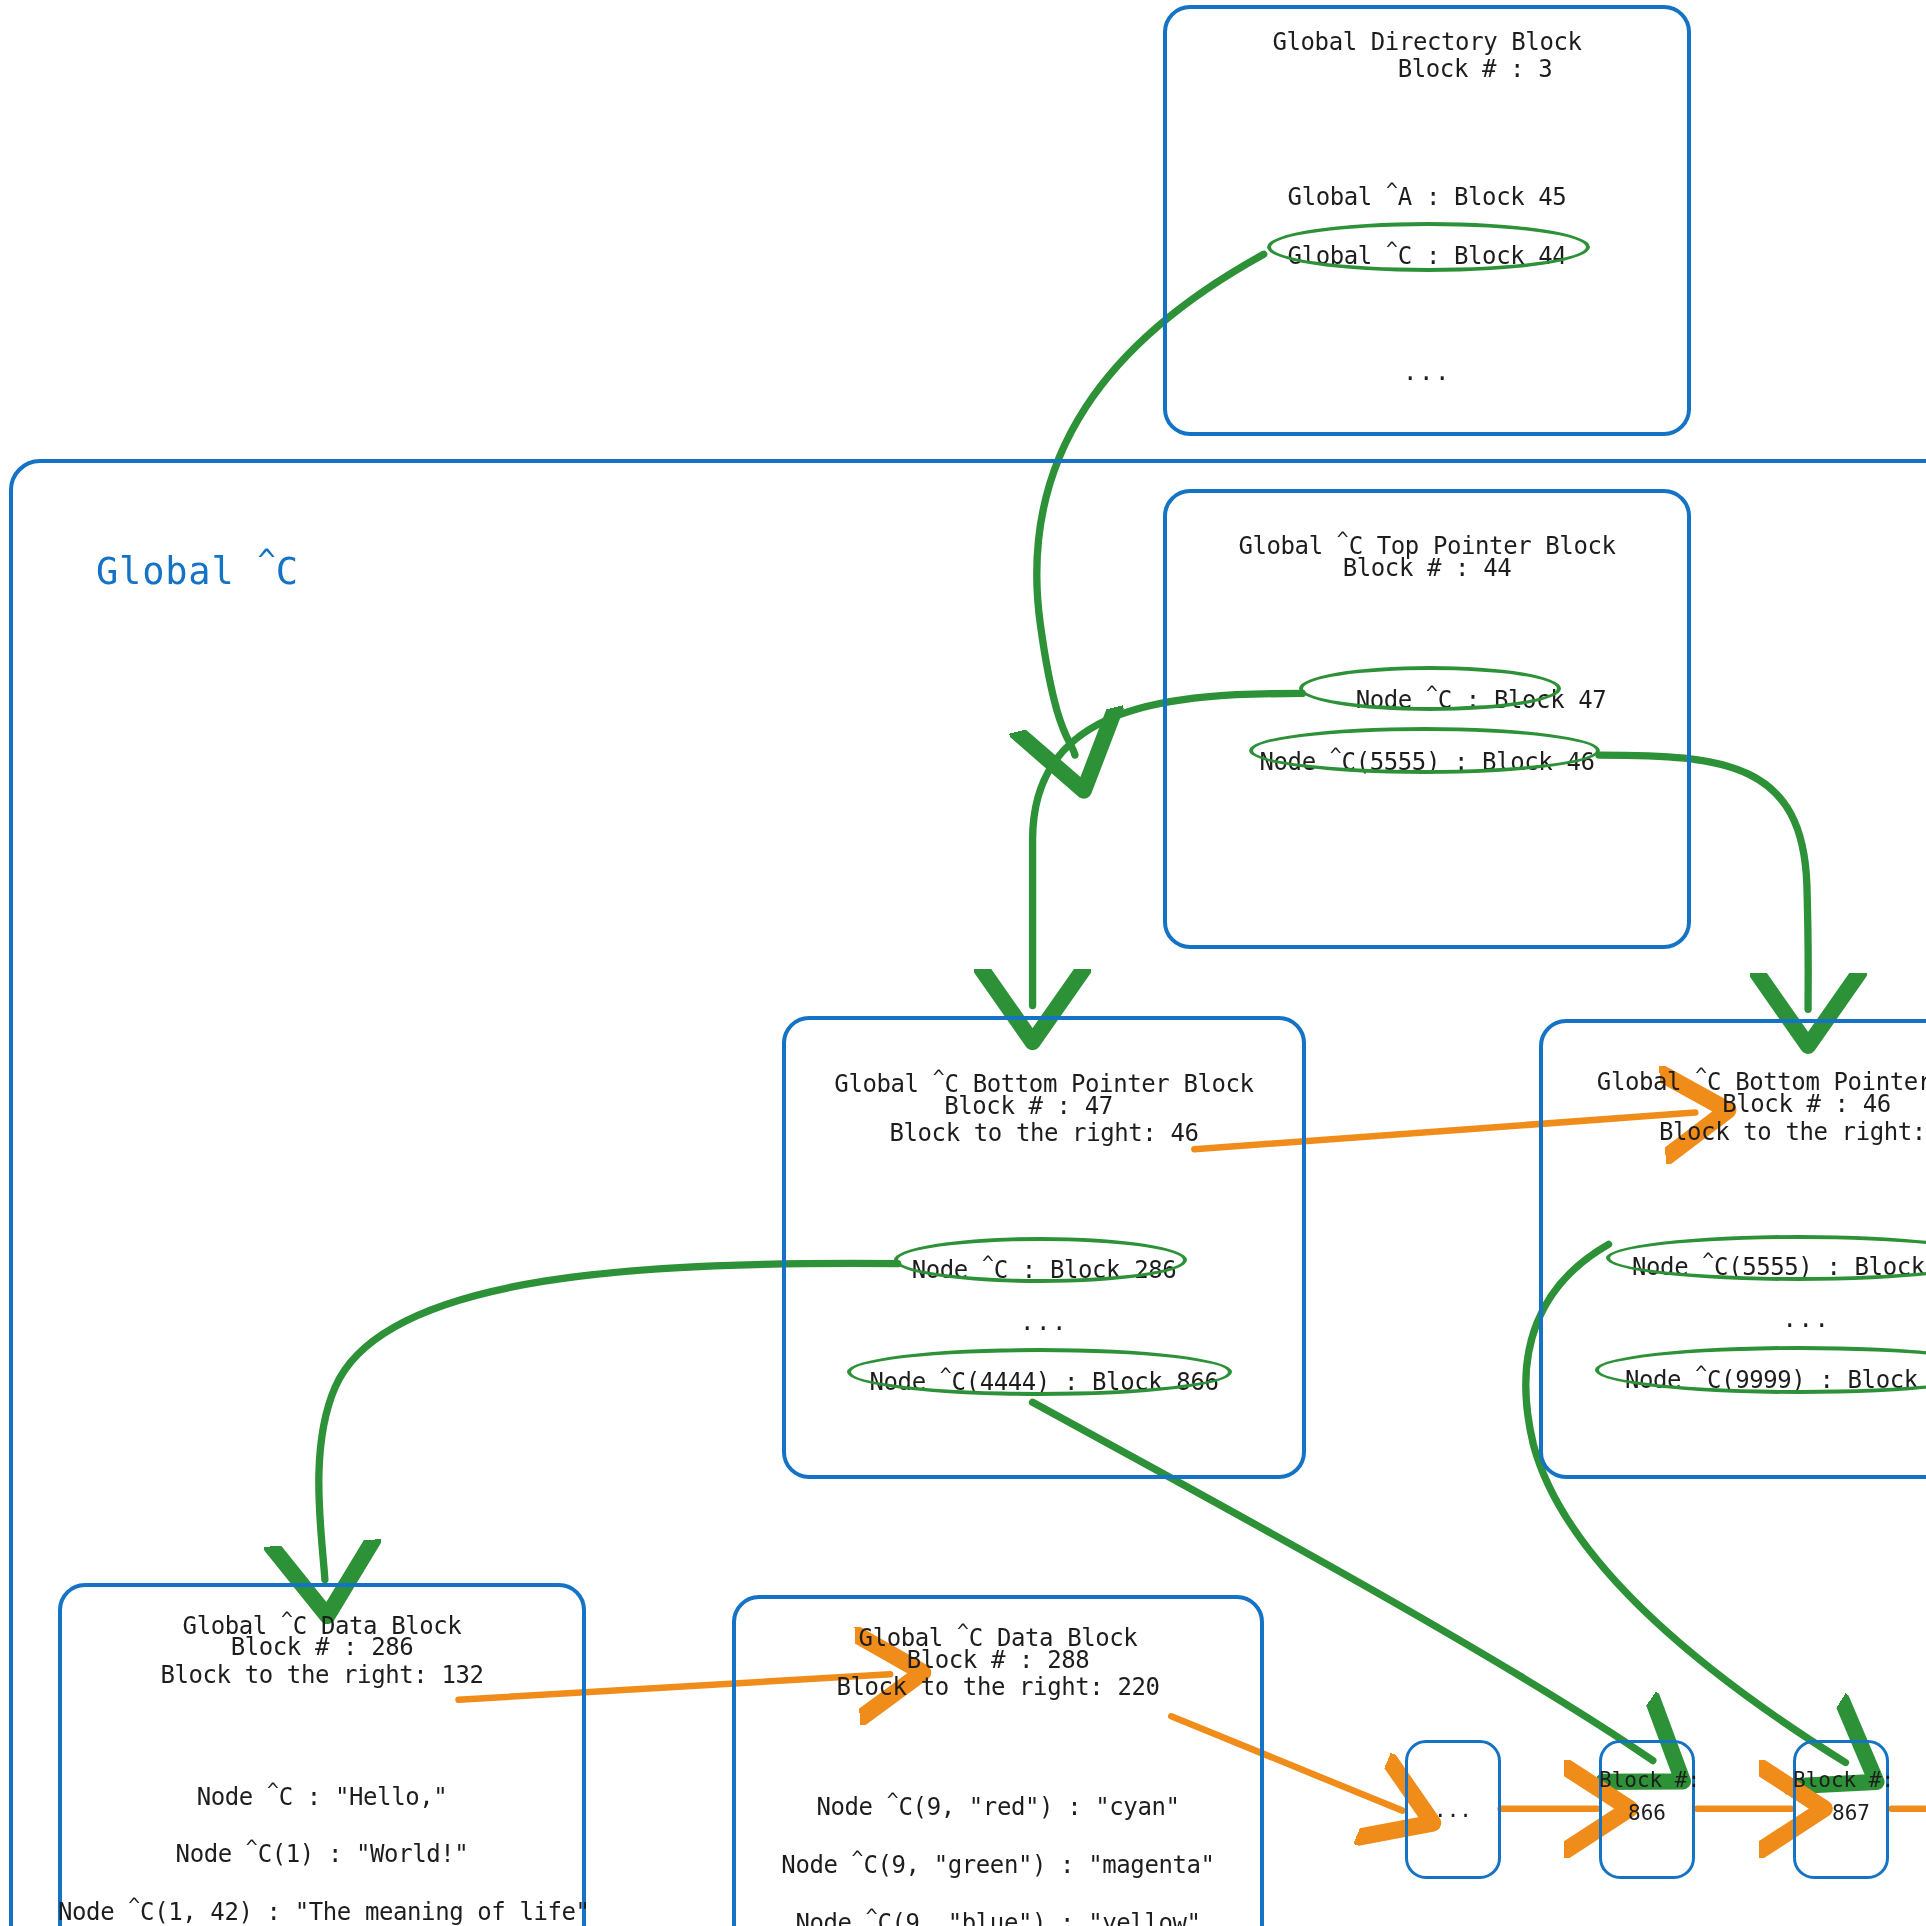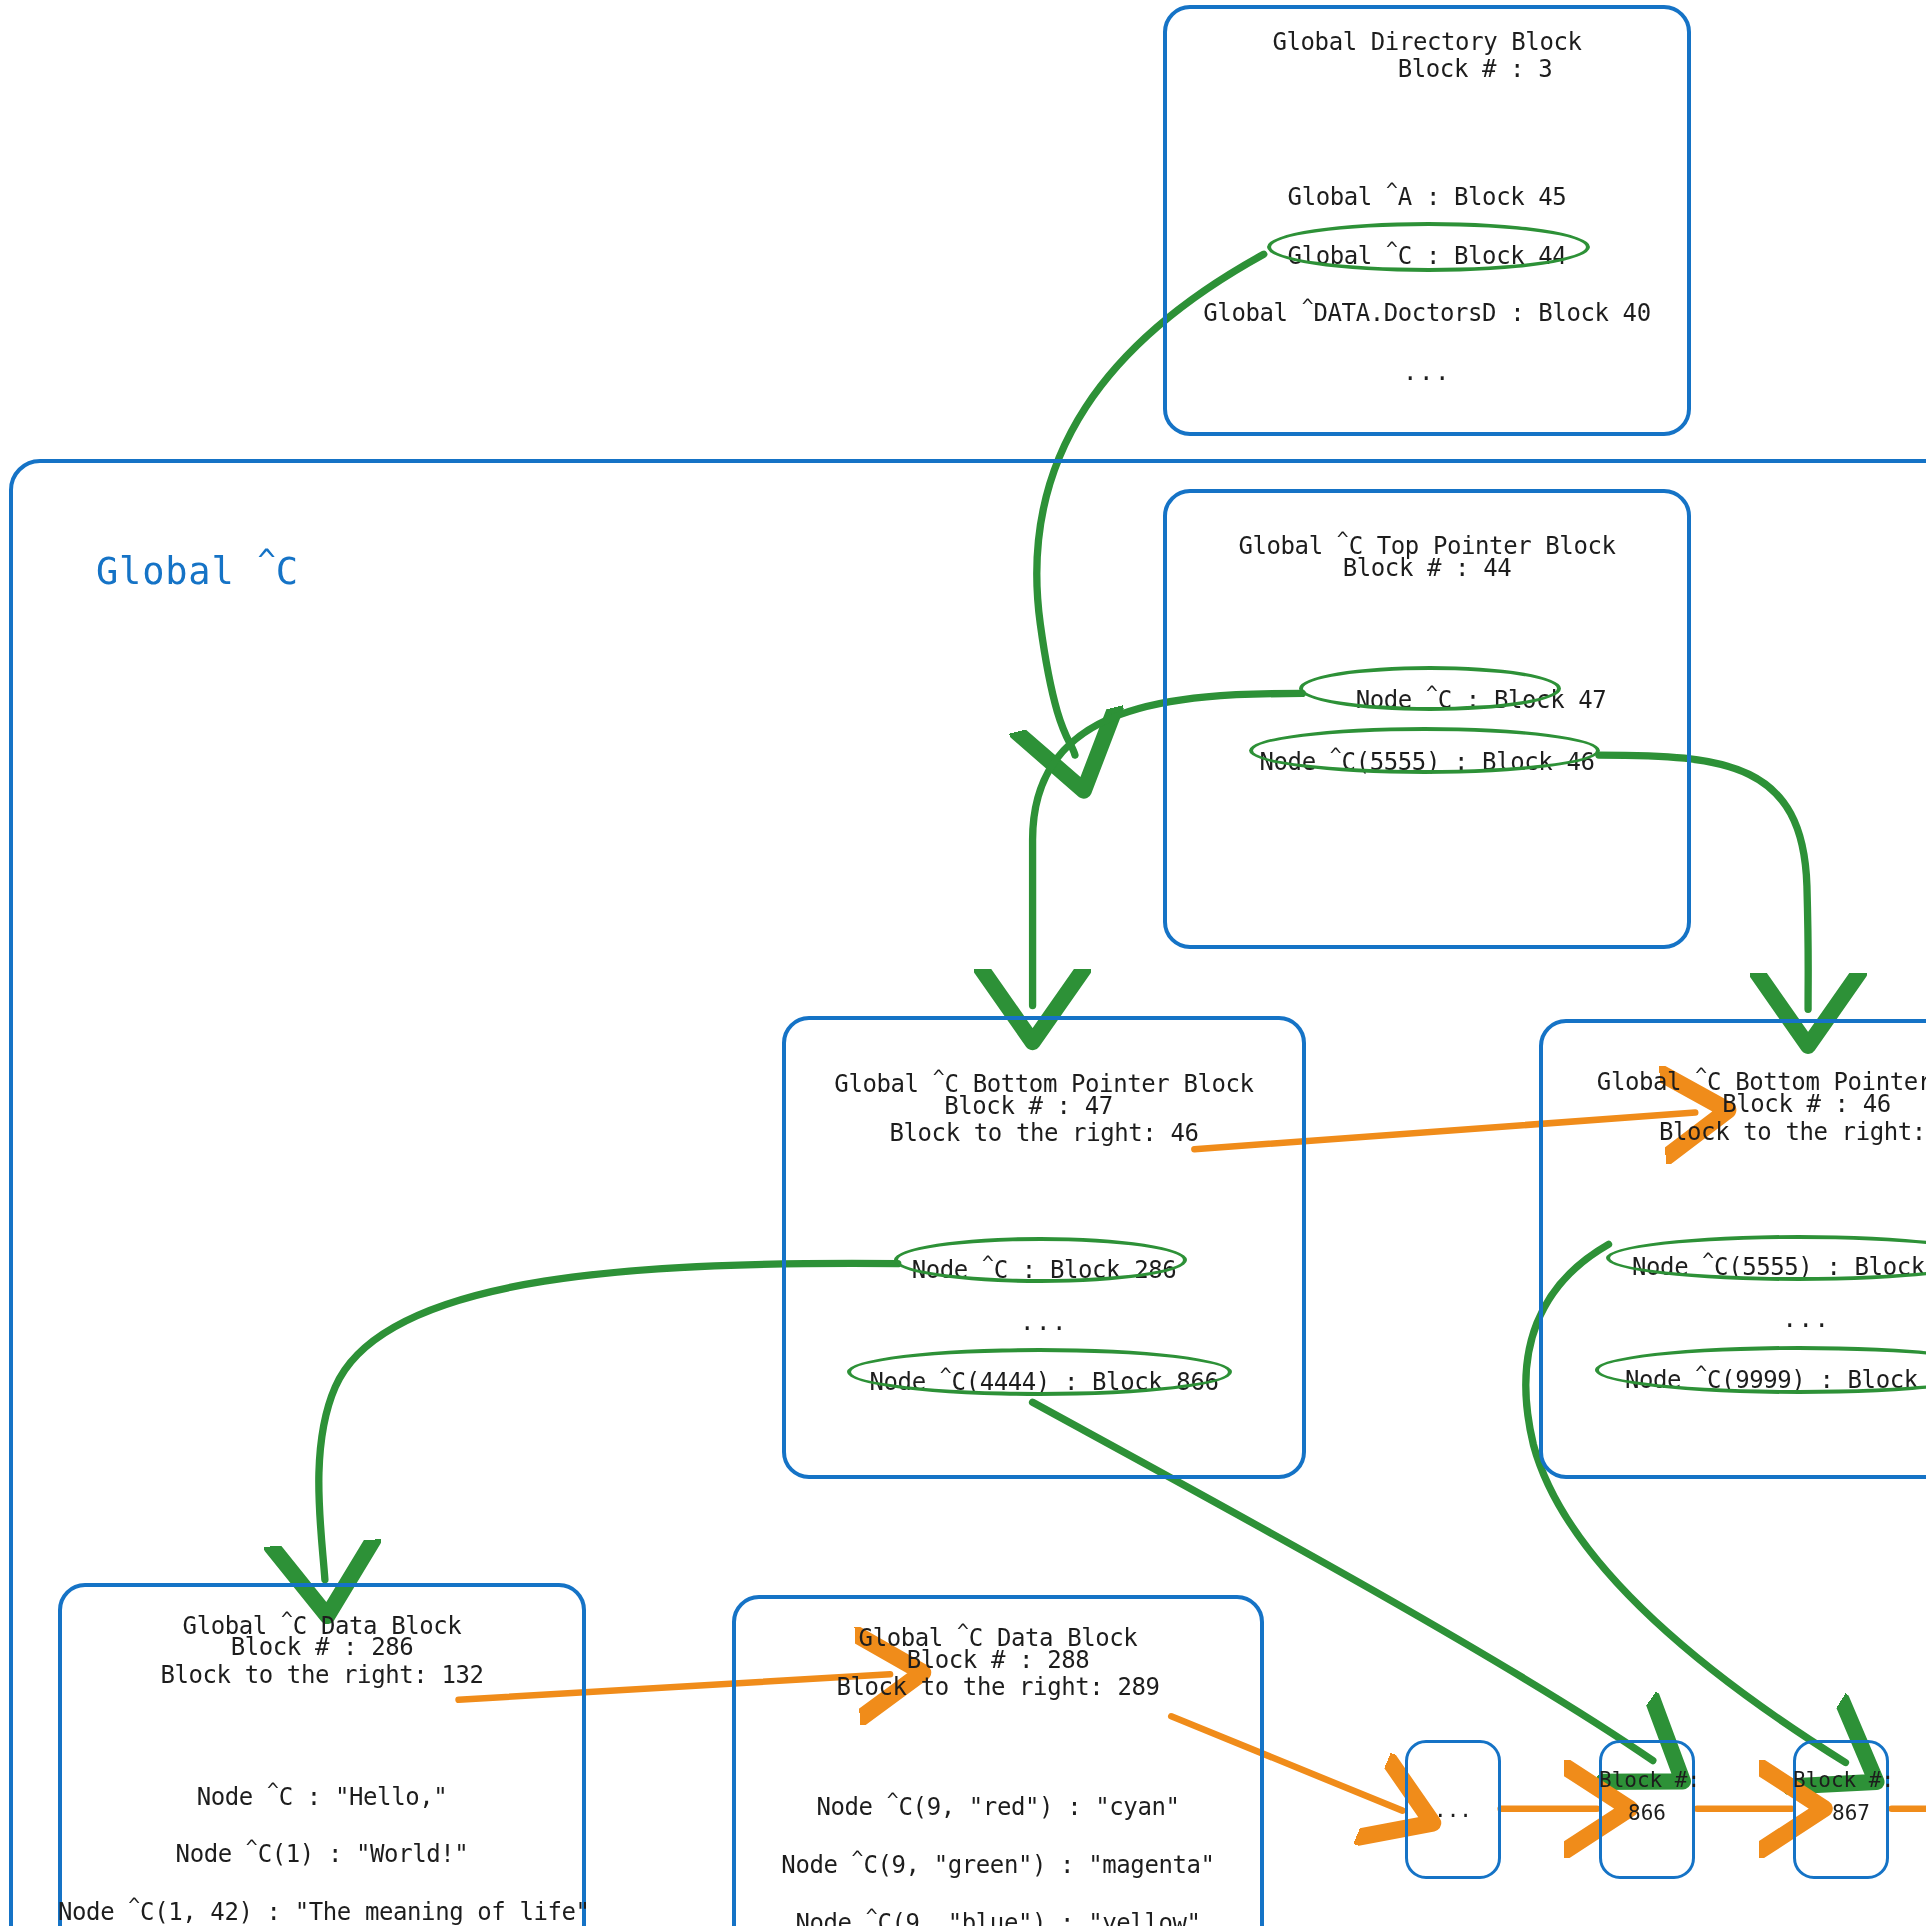--- a/index.html
+++ b/index.html
@@ -133,21 +133,20 @@
 
   <div class="box outer" style="left:8.5px;top:459px;width:2833px;height:1641px;"></div>
   <div class="gname" style="left:96px;top:543px;">Global <span class="caret">^</span>C</div>
 
   <div class="box" style="left:1163px;top:5.4px;width:528px;height:431px;"></div>
   <div class="blk-txt" style="left:1163px;top:28px;width:528px;">Global Directory Block</div>
   <div class="blk-txt" style="left:1163px;top:55px;width:528px;margin-left:48px;">Block # : 3</div>
   <div class="blk-txt" style="left:1163px;top:177px;width:528px;">Global <span class="caret">^</span>A : Block 45</div>
   <div class="blk-txt" style="left:1163px;top:236px;width:528px;">Global <span class="caret">^</span>C : Block 44</div>
   <div class="pill" style="left:1269px;top:224px;width:316px;height:48px;border:0;"></div>
-  <div class="blk-txt" style="left:1163px;top:293px;width:528px;">Global <span class="caret">^</span>DATA.DoctorsD : Block 40</div>
   <div class="dots" style="left:1163px;top:358px;width:528px;">...</div>
 
   <div class="box" style="left:1163px;top:489px;width:528px;height:460px;"></div>
   <div class="blk-txt" style="left:1163px;top:526px;width:528px;">Global <span class="caret">^</span>C Top Pointer Block</div>
   <div class="blk-txt" style="left:1163px;top:554px;width:528px;">Block # : 44</div>
   <div class="blk-txt" style="left:1163px;top:680px;width:636px;">Node <span class="caret">^</span>C : Block 47</div>
   <div class="blk-txt" style="left:1163px;top:742px;width:528px;">Node <span class="caret">^</span>C(5555) : Block 46</div>
 
   <div class="box" style="left:782px;top:1016px;width:524px;height:463px;"></div>
   <div class="blk-txt" style="left:782px;top:1064px;width:524px;">Global <span class="caret">^</span>C Bottom Pointer Block</div>
@@ -169,21 +168,21 @@
   <div class="blk-txt" style="left:58px;top:1606px;width:528px;">Global <span class="caret">^</span>C Data Block</div>
   <div class="blk-txt" style="left:58px;top:1633px;width:528px;">Block # : 286</div>
   <div class="blk-txt" style="left:58px;top:1661px;width:528px;">Block to the right: 132</div>
   <div class="blk-txt" style="left:58px;top:1777px;width:528px;">Node <span class="caret">^</span>C : "Hello,"</div>
   <div class="blk-txt" style="left:58px;top:1834px;width:528px;">Node <span class="caret">^</span>C(1) : "World!"</div>
   <div class="blk-txt" style="left:58px;top:1892px;width:528px;">Node <span class="caret">^</span>C(1, 42) : "The meaning of life"</div>
 
   <div class="box" style="left:732px;top:1595px;width:532px;height:467px;"></div>
   <div class="blk-txt" style="left:732px;top:1618px;width:532px;">Global <span class="caret">^</span>C Data Block</div>
   <div class="blk-txt" style="left:732px;top:1646px;width:532px;">Block # : 288</div>
-  <div class="blk-txt" style="left:732px;top:1673px;width:532px;">Block to the right: 289</div>
+  <div class="blk-txt" style="left:732px;top:1673px;width:532px;">Block to the right: 220</div>
   <div class="blk-txt" style="left:732px;top:1787px;width:532px;">Node <span class="caret">^</span>C(9, "red") : "cyan"</div>
   <div class="blk-txt" style="left:732px;top:1845px;width:532px;">Node <span class="caret">^</span>C(9, "green") : "magenta"</div>
   <div class="blk-txt" style="left:732px;top:1903px;width:532px;">Node <span class="caret">^</span>C(9, "blue") : "yellow"</div>
 
   <div class="minibox" style="left:1405px;top:1740px;width:96px;height:139px;"></div>
   <div class="mini-txt" style="left:1405px;top:1794px;width:96px;">...</div>
 
   <div class="minibox" style="left:1599px;top:1740px;width:96px;height:139px;"></div>
   <div class="mini-txt" style="left:1599px;top:1764px;width:96px;">Block #:</div>
   <div class="mini-txt" style="left:1599px;top:1797px;width:96px;">866</div>

